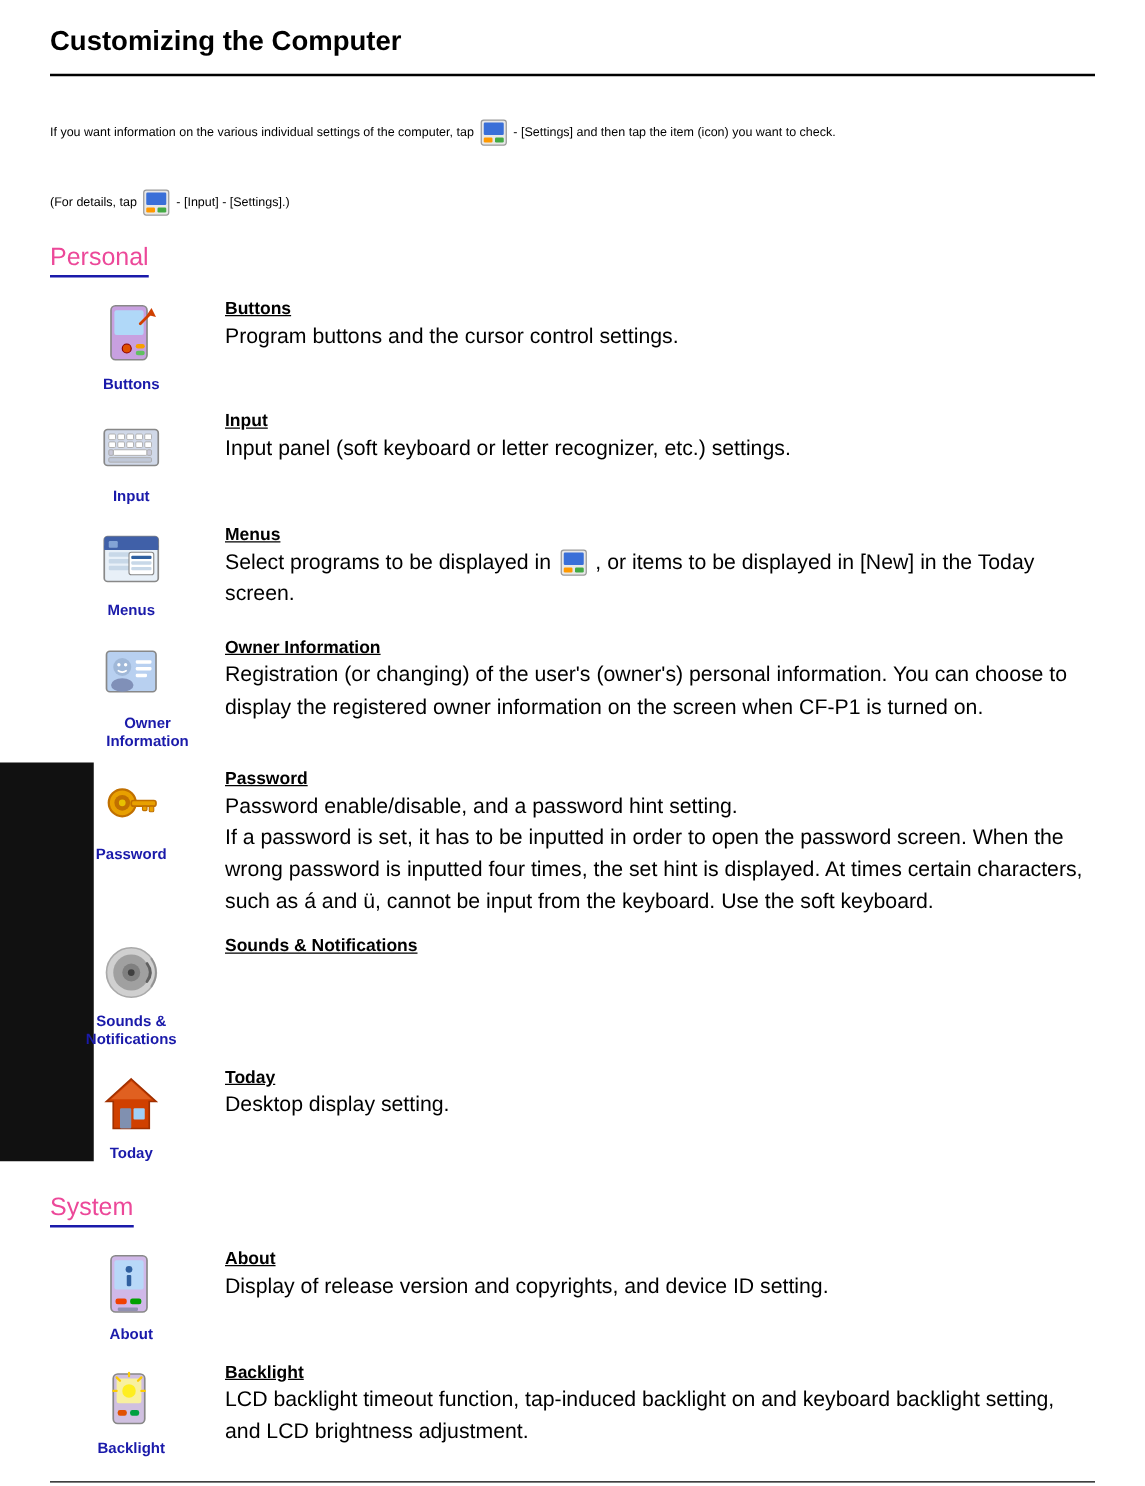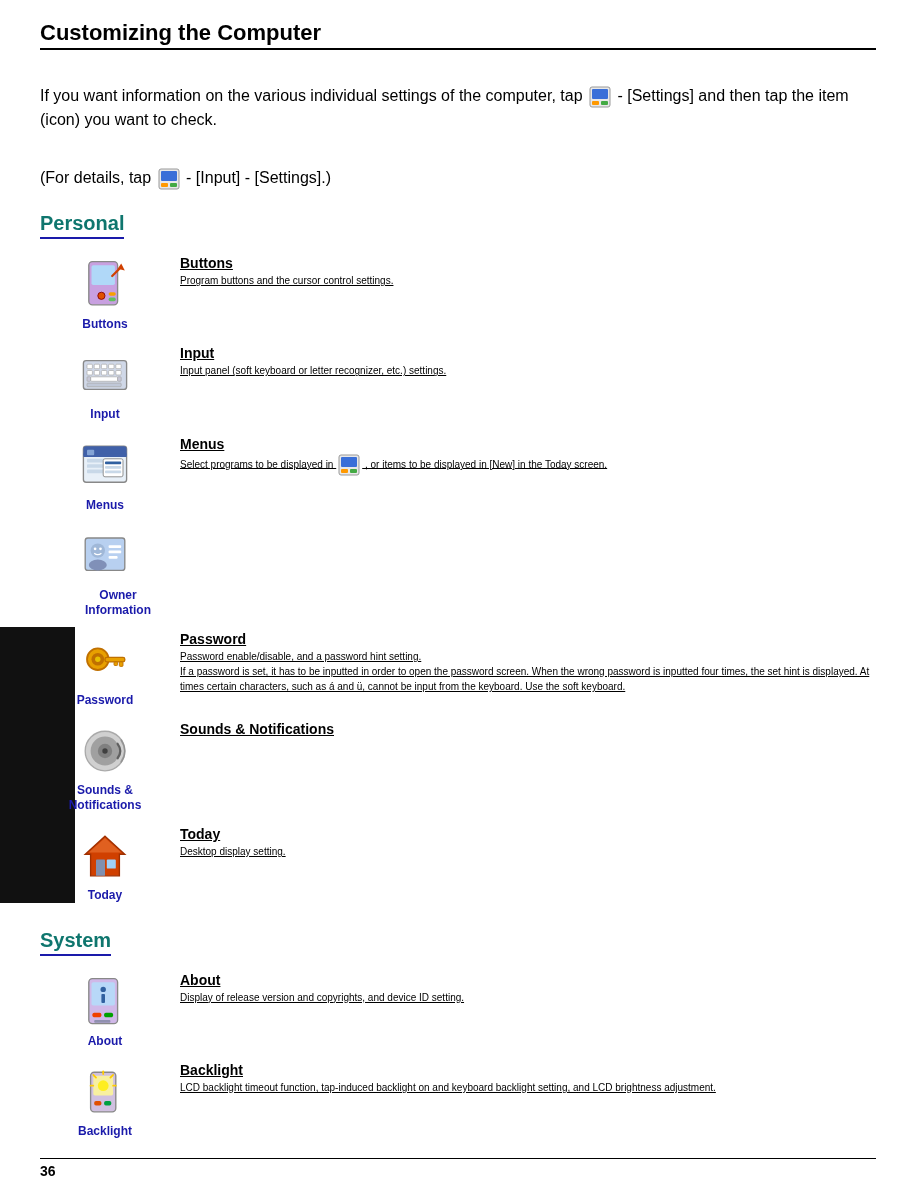--- a/index.html
+++ b/index.html
@@ -10,32 +10,32 @@
       color: #000;
       width: 916px;
       min-height: 1189px;
       padding: 20px 40px 20px 40px;
     }
     h1.page-title {
       font-size: 22px;
       font-weight: bold;
       border-bottom: 2px solid #000;
       margin-bottom: 16px;
-      padding-bottom: 2px;
+      padding-bottom: 13px;
     }
     .intro-text {
-      font-size: 16px;
+      font-size: 10px;
       line-height: 1.5;
       margin-bottom: 6px;
       margin-top: 34px;
     }
     .section-heading {
       font-size: 20px;
-      font-weight: bold;
-      color: #0f766e;
+      font-weight: normal;
+      color: #ec4899;
       border-bottom: 2px solid #1a1aaa;
       margin-top: 16px;
       margin-bottom: 12px;
       display: inline-block;
       padding-bottom: 2px;
     }
     .item-row {
       display: flex;
       flex-direction: row;
       align-items: flex-start;
@@ -70,23 +70,22 @@
       padding-top: 4px;
       padding-left: 10px;
     }
     .item-title {
       font-weight: bold;
       font-size: 14px;
       text-decoration: underline;
       margin-bottom: 2px;
     }
     .item-desc {
-      font-size: 10px;
+      font-size: 17px;
       line-height: 1.5;
-      text-decoration: underline;
     }
     .page-footer {
       border-top: 1px solid #000;
       margin-top: 20px;
       padding-top: 4px;
       font-size: 14px;
       font-weight: bold;
       text-align: left;
     }
     
@@ -237,20 +236,24 @@
           <rect x="34" y="24" width="14" height="3" rx="1" fill="#fff"></rect>
           <rect x="34" y="30" width="10" height="3" rx="1" fill="#fff"></rect>
 
           <circle cx="19" cy="22" r="1.5" fill="#fff"></circle>
           <circle cx="25" cy="22" r="1.5" fill="#fff"></circle>
           <path d="M 18 27 Q 22 30 26 27" stroke="#fff" stroke-width="1.5" fill="none"></path>
         </svg>
       </div>
       <div class="item-label" style="white-space:pre-line;margin-left:26px;">Owner<br>Information</div>
     </div>
+    <div class="item-desc-col">
+      <div class="item-title">Owner  Information</div>
+      <div class="item-desc">Registration (or changing) of the user's (owner's) personal information. You can choose to display the registered owner information on the screen when CF-P1 is turned on.</div>
+    </div>
   </div>
 
   
   <div style="position:relative; margin-left:-40px; padding-left:40px;">
     <div style="position:absolute;left:0;top:0;width:75px;height:100%;background:#111;z-index:0;"></div>
     <div class="item-row" style="position:relative;z-index:1;">
       <div class="item-icon-col">
         <div class="item-icon">
           <svg viewBox="0 0 60 60" class="icon-svg" xmlns="http://www.w3.org/2000/svg">
 

